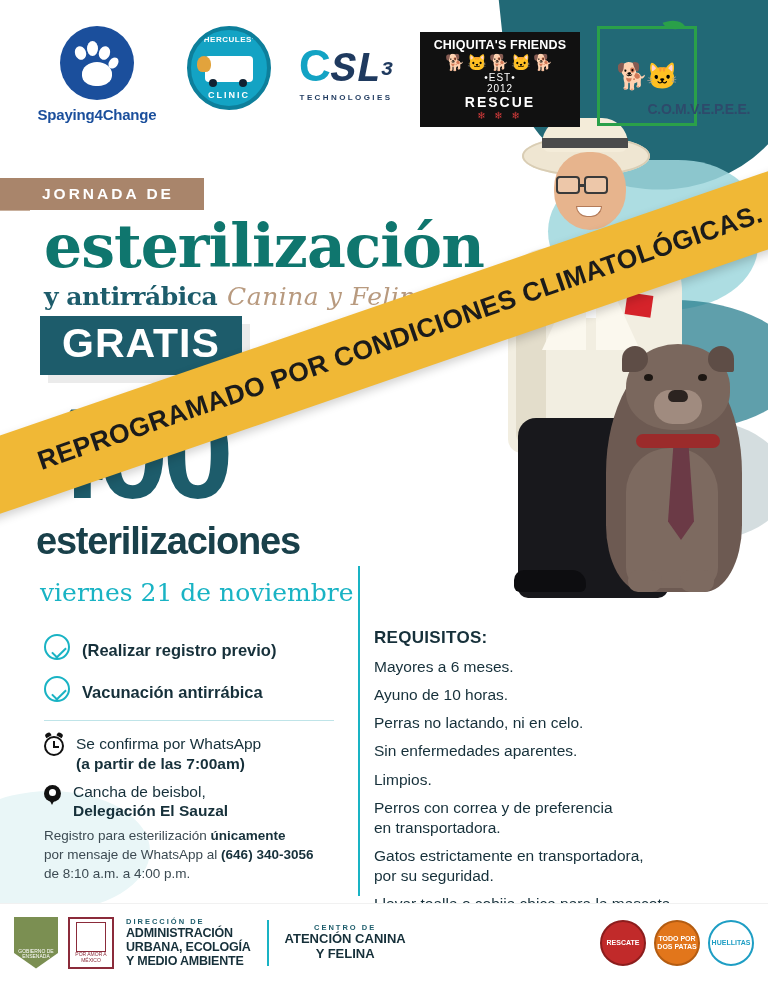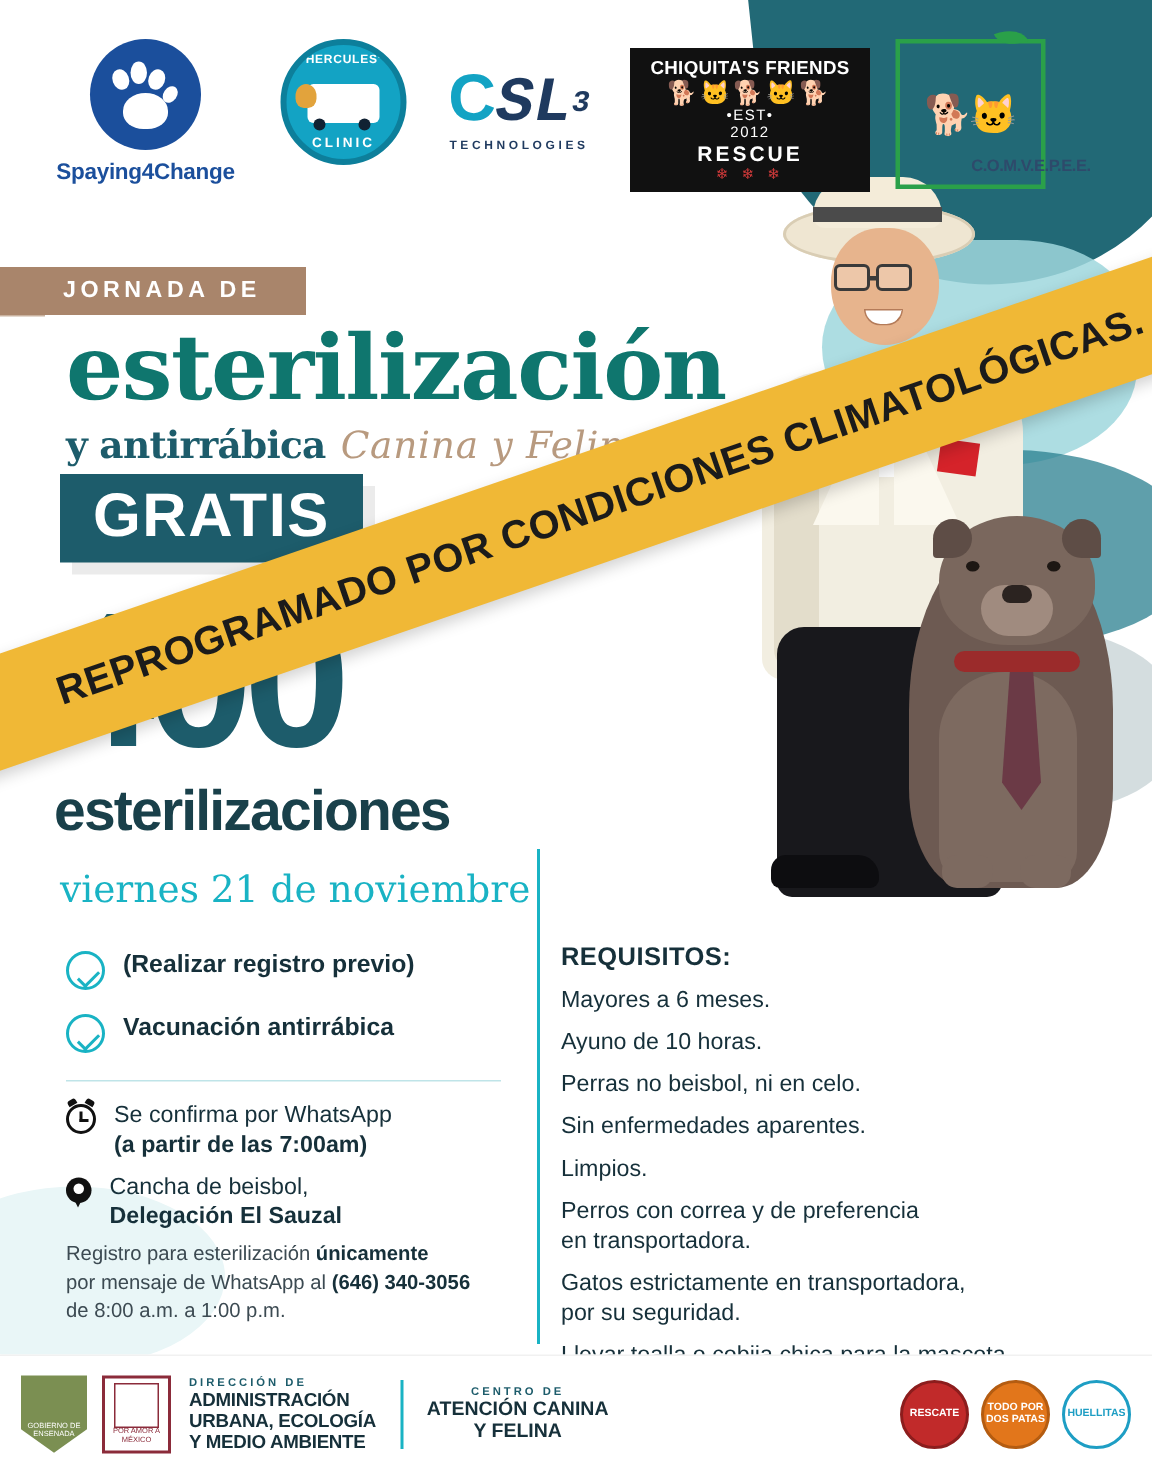--- a/index.html
+++ b/index.html
@@ -182,21 +182,21 @@
   }
   .comv-leaf {
     position:absolute; top:-10px; right:10px;
     width:20px;height:12px;background:#2aa049;
     border-radius: 0 100% 0 100%;
     transform: rotate(-20deg);
   }
   .comv-animals { font-size: 26px; color:#2e4a6b; line-height:1; letter-spacing:-2px;}
   .comv-name {
     position:absolute; bottom:6px; left:0; right:0;
-    text-align:center; font-size:11px; font-weight:bold; color:#2e4a6b;
+    text-align:center; font-size:14px; font-weight:bold; color:#2e4a6b;
     letter-spacing:-.3px;
     margin-left:48px;
   }
 
   
   .ribbon {
     position: absolute;
     left: 0; top: 178px;
     background: #a9856b;
     color: #ffffff;
@@ -285,21 +285,21 @@
     z-index: 4;
   }
 
   
   .checks {
     position: absolute;
     left: 44px; top: 634px;
     z-index: 4;
     width: 300px;
   }
-  .check-row { display:flex; align-items:flex-start; gap:12px; margin-bottom: 16px;}
+  .check-row { display:flex; align-items:flex-end; gap:12px; margin-bottom: 16px;}
   .check-ic {
     width: 26px; height: 26px; border-radius: 50%;
     border: 2.5px solid #19b3c4;
     position: relative; flex: 0 0 auto;
   }
   .check-ic:after {
     content:"";
     position:absolute; left:6px; top:11px;
     width: 12px; height: 6px;
     border-left: 2.5px solid #19b3c4;
@@ -732,29 +732,29 @@
       <span class="info-tx">
         <span>Cancha de beisbol,</span><br>
         <b>Delegación El Sauzal</b>
       </span>
     </div>
   </div>
 
   <div class="registro">
     <span>Registro para esterilización </span><b>únicamente</b><br>
     <span>por mensaje de WhatsApp al </span><b>(646) 340-3056</b><br>
-    <span>de 8:00 a.m. a 1:00 p.m.</span>
+    <span>de 8:10 a.m. a 4:00 p.m.</span>
   </div>
 
   <div class="vdiv"></div>
   <div class="req">
     <div class="req-title">REQUISITOS:</div>
     <div class="req-item">Mayores a 6 meses.</div>
     <div class="req-item">Ayuno de 10 horas.</div>
-    <div class="req-item">Perras no beisbol, ni en celo.</div>
+    <div class="req-item">Perras no lactando, ni en celo.</div>
     <div class="req-item">Sin enfermedades aparentes.</div>
     <div class="req-item">Limpios.</div>
     <div class="req-item" style="white-space:pre-line">Perros con correa y de preferencia
 en transportadora.</div>
     <div class="req-item" style="white-space:pre-line">Gatos estrictamente en transportadora,
 por su seguridad.</div>
     <div class="req-item">Llevar toalla o cobija chica para la mascota.</div>
   </div>
 
   <div class="diag-band"></div>

